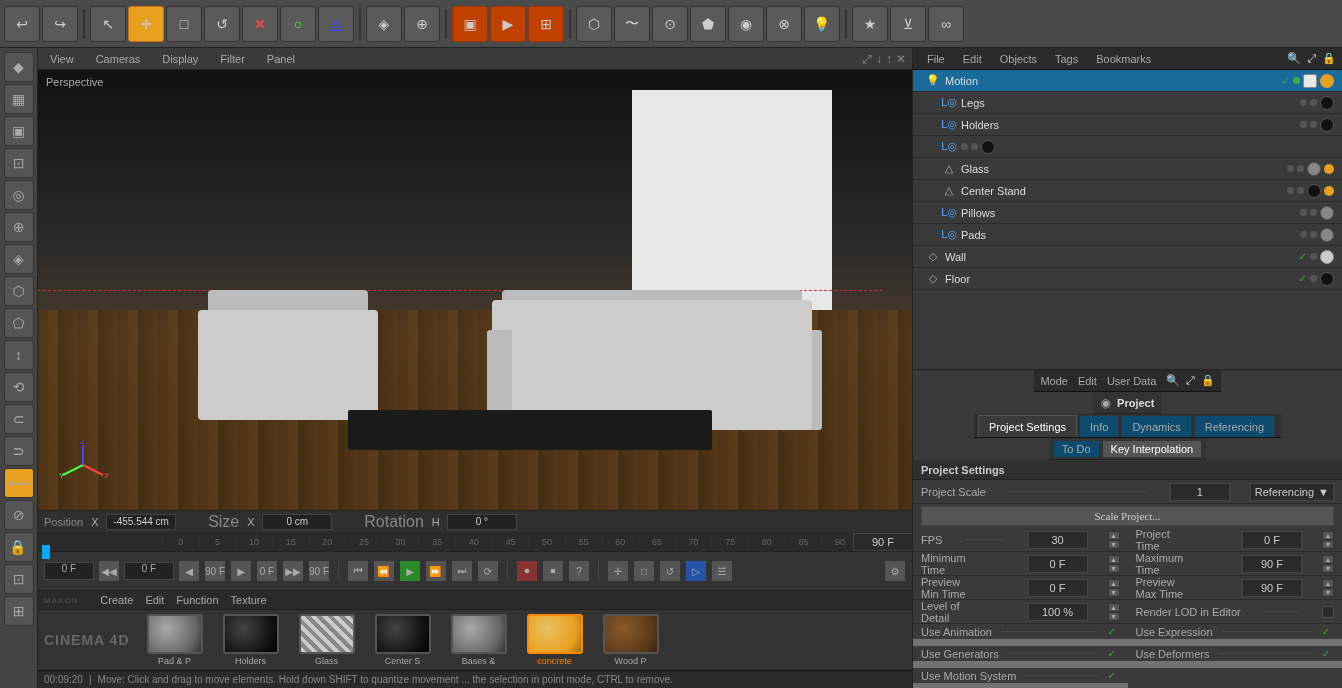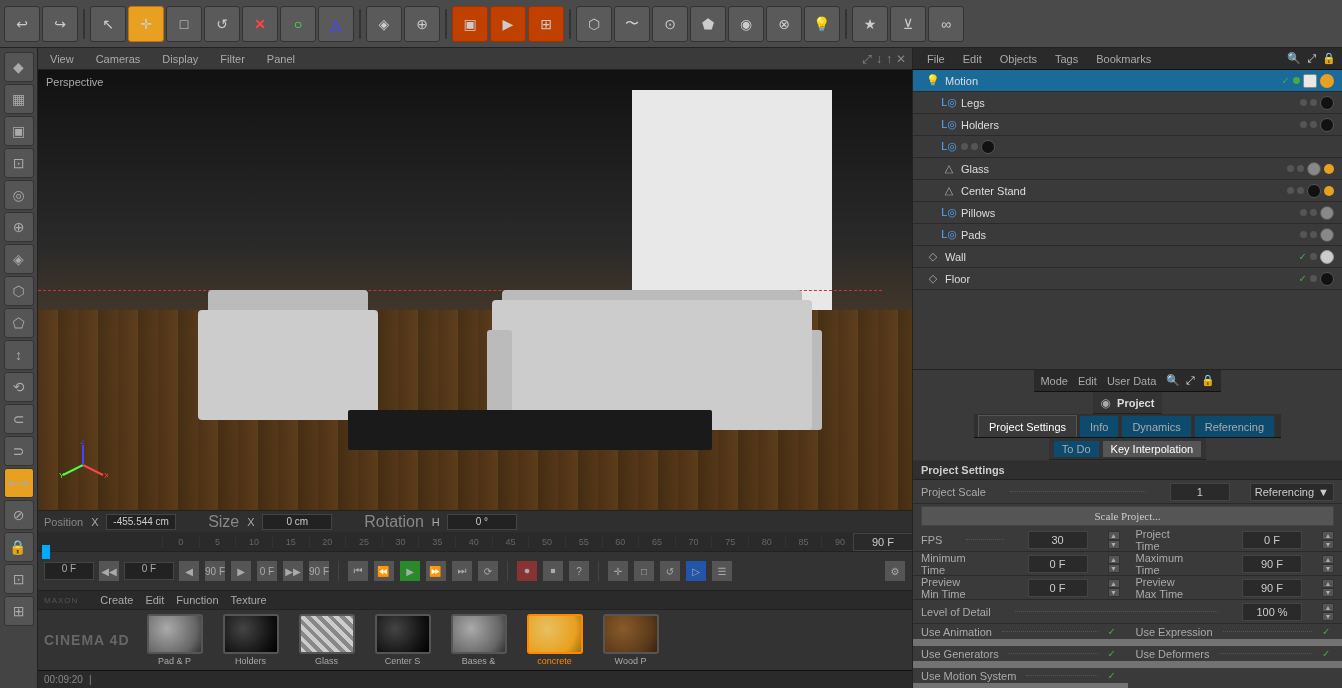--- a/index.html
+++ b/index.html
@@ -553,20 +553,21 @@
         <div class="mat-item">
           <div class="mat-swatch" style="background: radial-gradient(circle at 35% 35%, #8a5a2a, #5a3a1a 70%, #3a2010);"></div>
           <div class="mat-label">Wood P</div>
         </div>
       </div>
     </div>
 
     <div id="status-bar">
       <span class="status-text">00:09:20</span>
       <span class="status-text" style="margin: 0 6px;">|</span>
+      <span class="status-text">Move: Click and drag to move elements. Hold down SHIFT to quantize movement ... the selection in point mode, CTRL to remove.</span>
     </div>
   </div>
 
   <div id="right-panel">
 
     <div id="panel-top-tabs">
       <div class="pt-tab">File</div>
       <div class="pt-tab">Edit</div>
       <div class="pt-tab">Objects</div>
       <div class="pt-tab">Tags</div>
@@ -821,20 +822,27 @@
             <div class="ps-row">
               <span class="ps-label">Level of Detail</span>
               <span class="ps-dots"></span>
               <div class="ps-value">100 %</div>
               <div class="stepper">
                 <div class="step-up">▲</div>
                 <div class="step-dn">▼</div>
               </div>
             </div>
           </div>
+          <div class="ps-col">
+            <div class="ps-row">
+              <span class="ps-label">Render LOD in Editor</span>
+              <span class="ps-dots"></span>
+              <div style="width:12px; height:12px; background:#2a2a2a; border:1px solid #555; border-radius:2px;"></div>
+            </div>
+          </div>
         </div>
 
         <div class="ps-two-col">
           <div class="ps-col">
             <div class="ps-checkbox-row">
               <span class="ps-label">Use Animation</span>
               <span class="ps-dots" style="flex:1;"></span>
               <span class="ps-check">✓</span>
             </div>
           </div>

